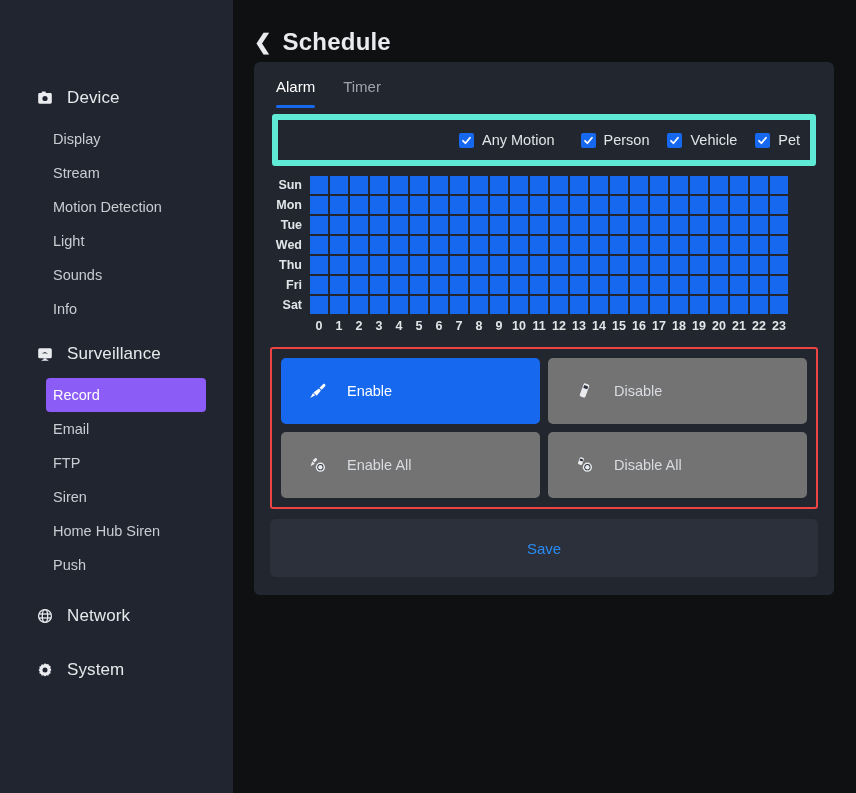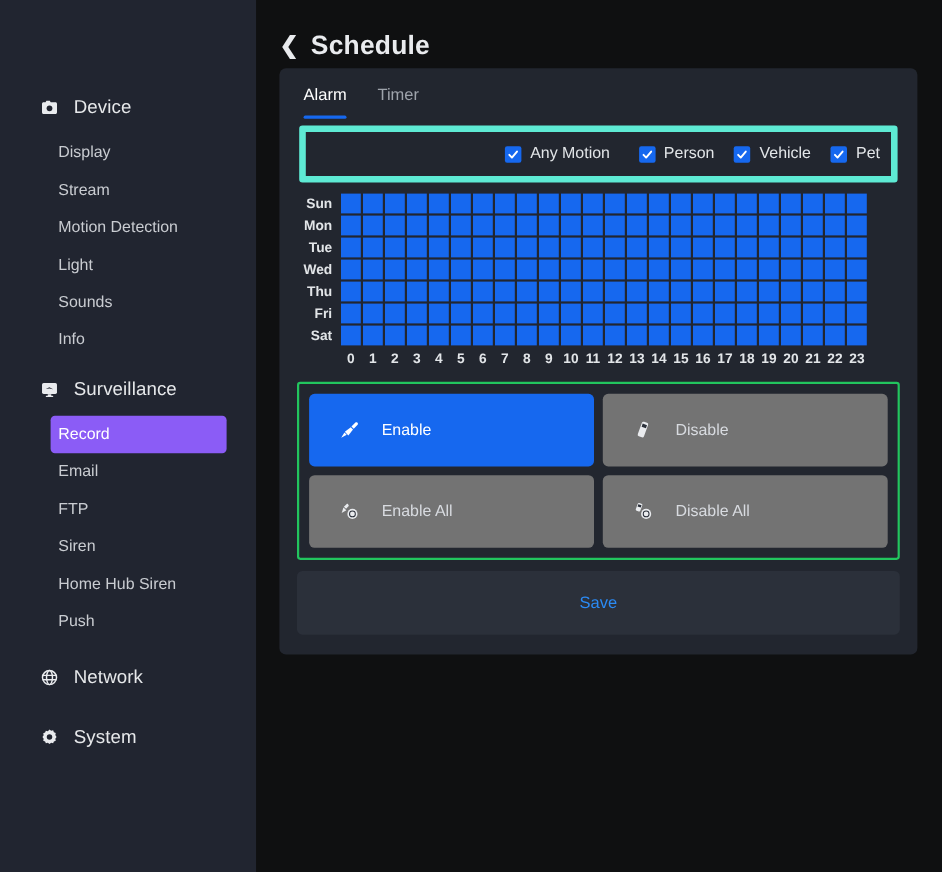--- a/index.html
+++ b/index.html
@@ -184,21 +184,21 @@
     text-align: center;
     color: #e2e5e8;
     font-size: 12.5px;
     font-weight: bold;
   }
   .hr:last-child { margin-right: 0; }
 
   
   .actions-wrap {
     margin: 14px 16px 0 16px;
-    border: 2px solid #22c55e;
+    border: 2px solid #ef4444;
     border-radius: 3px;
     padding: 9px;
     display: grid;
     grid-template-columns: 1fr 1fr;
     gap: 8px;
   }
   .act-btn {
     height: 66px;
     background: #737373;
     border-radius: 5px;

